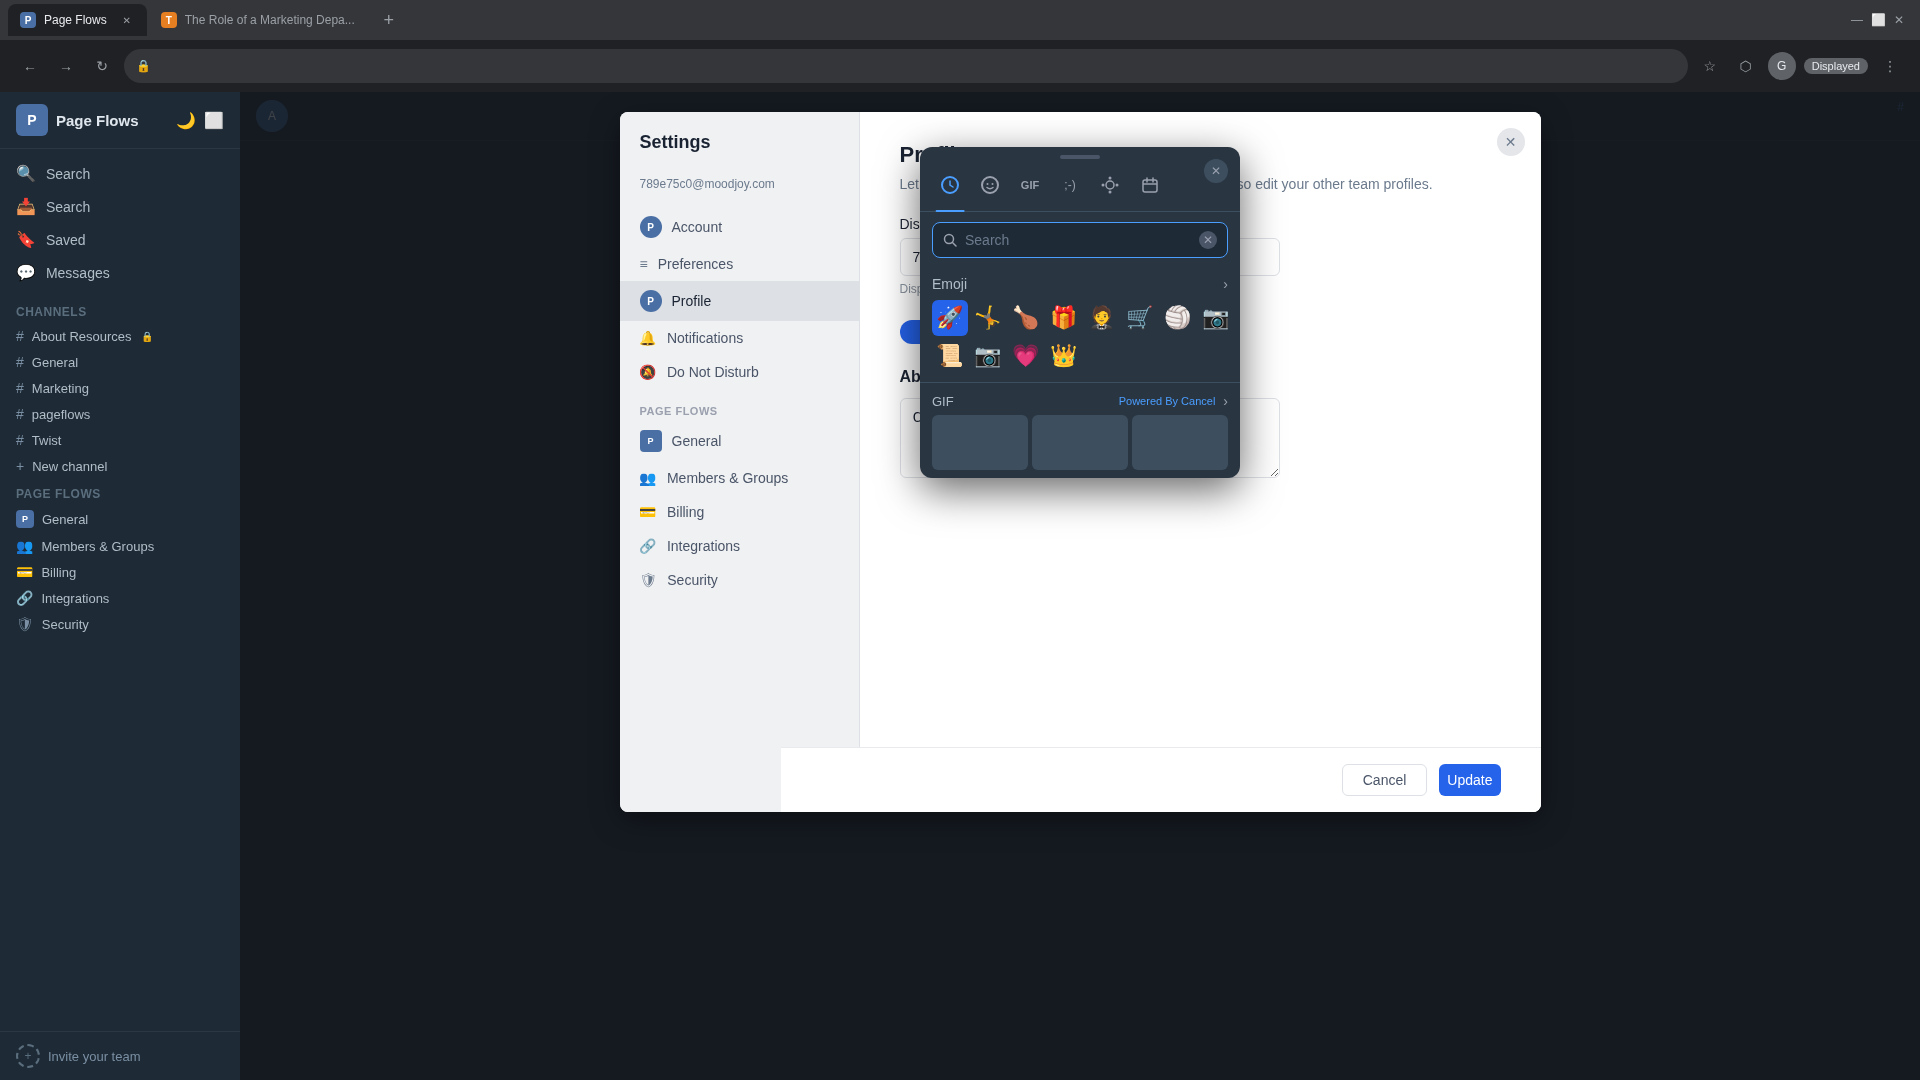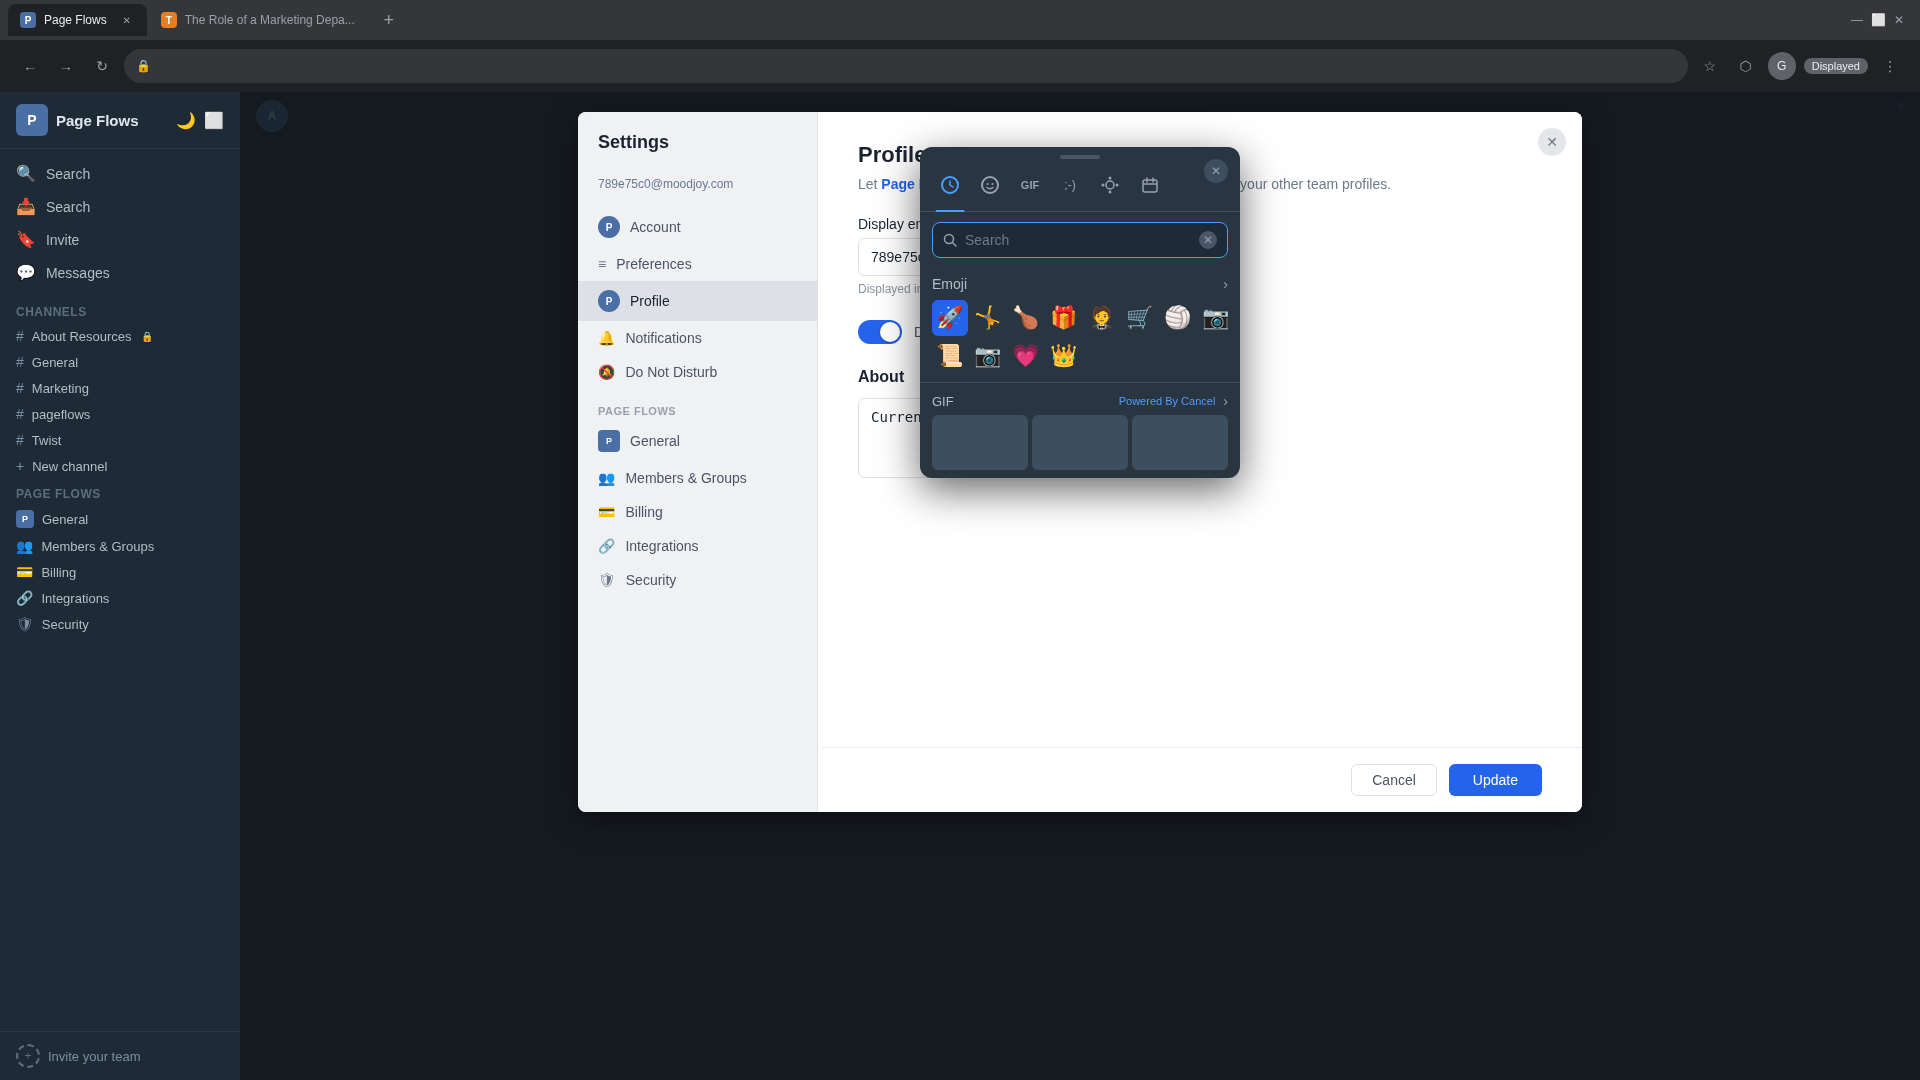--- a/index.html
+++ b/index.html
@@ -244,21 +244,21 @@
     
     .settings-modal {
       position: absolute;
       top: 20px;
       left: 0;
       right: 0;
       bottom: 0;
       margin: 0 auto;
       background: #f5f6f7;
       border-radius: 8px;
-      width: 1004px;
+      width: 921px;
       max-height: 700px;
       display: flex;
       overflow: hidden;
       box-shadow: 0 8px 30px rgba(0,0,0,0.4);
     }
     .settings-sidebar {
       width: 240px;
       background: #f0f1f3;
       border-right: 1px solid #dde0e5;
       flex-shrink: 0;
@@ -413,21 +413,21 @@
     .btn-cancel {
       padding: 4px 20px;
       border: 1px solid #dde0e5;
       border-radius: 6px;
       font-size: 14px;
       color: #4a5568;
       background: white;
       cursor: pointer;
     }
     .btn-update {
-      padding: 8px 24px;
+      padding: 8px 8px;
       background: #2563eb;
       border-radius: 6px;
       font-size: 14px;
       color: white;
       border: none;
       cursor: pointer;
       font-weight: 500;
     }
 
     
@@ -700,21 +700,21 @@
       <div class="sidebar-item">
         <span class="icon">🔍</span>
         <span>Search</span>
       </div>
       <div class="sidebar-item">
         <span class="icon">📥</span>
         <span>Search</span>
       </div>
       <div class="sidebar-item">
         <span class="icon">🔖</span>
-        <span>Invite</span>
+        <span>Saved</span>
       </div>
       <div class="sidebar-item">
         <span class="icon">💬</span>
         <span>Messages</span>
       </div>
     </div>
     <div class="sidebar-section">Channels</div>
     <div>
       <div class="channel-item">
         <span class="channel-icon">#</span>

